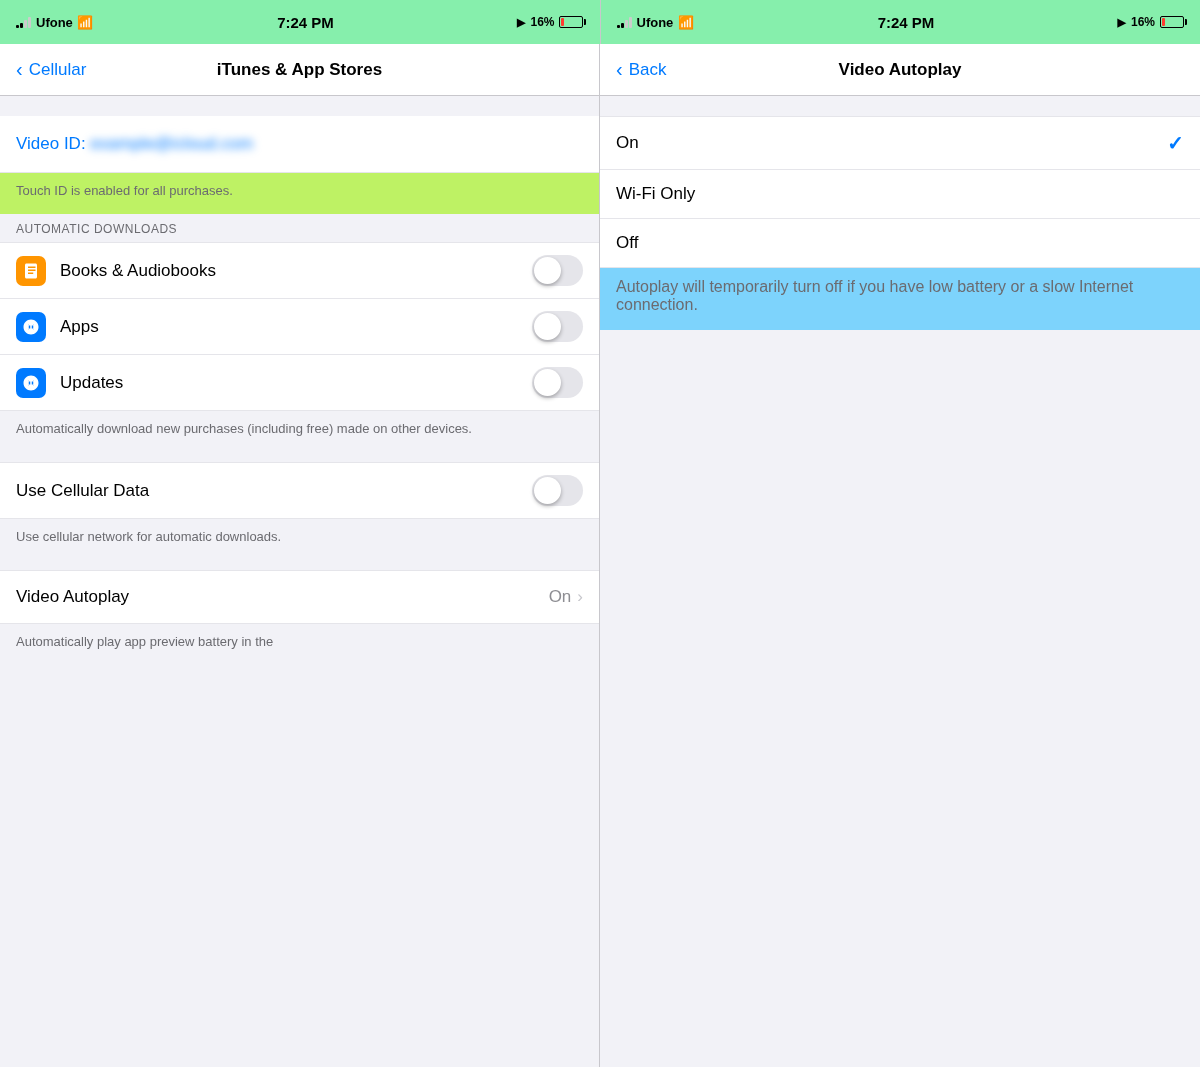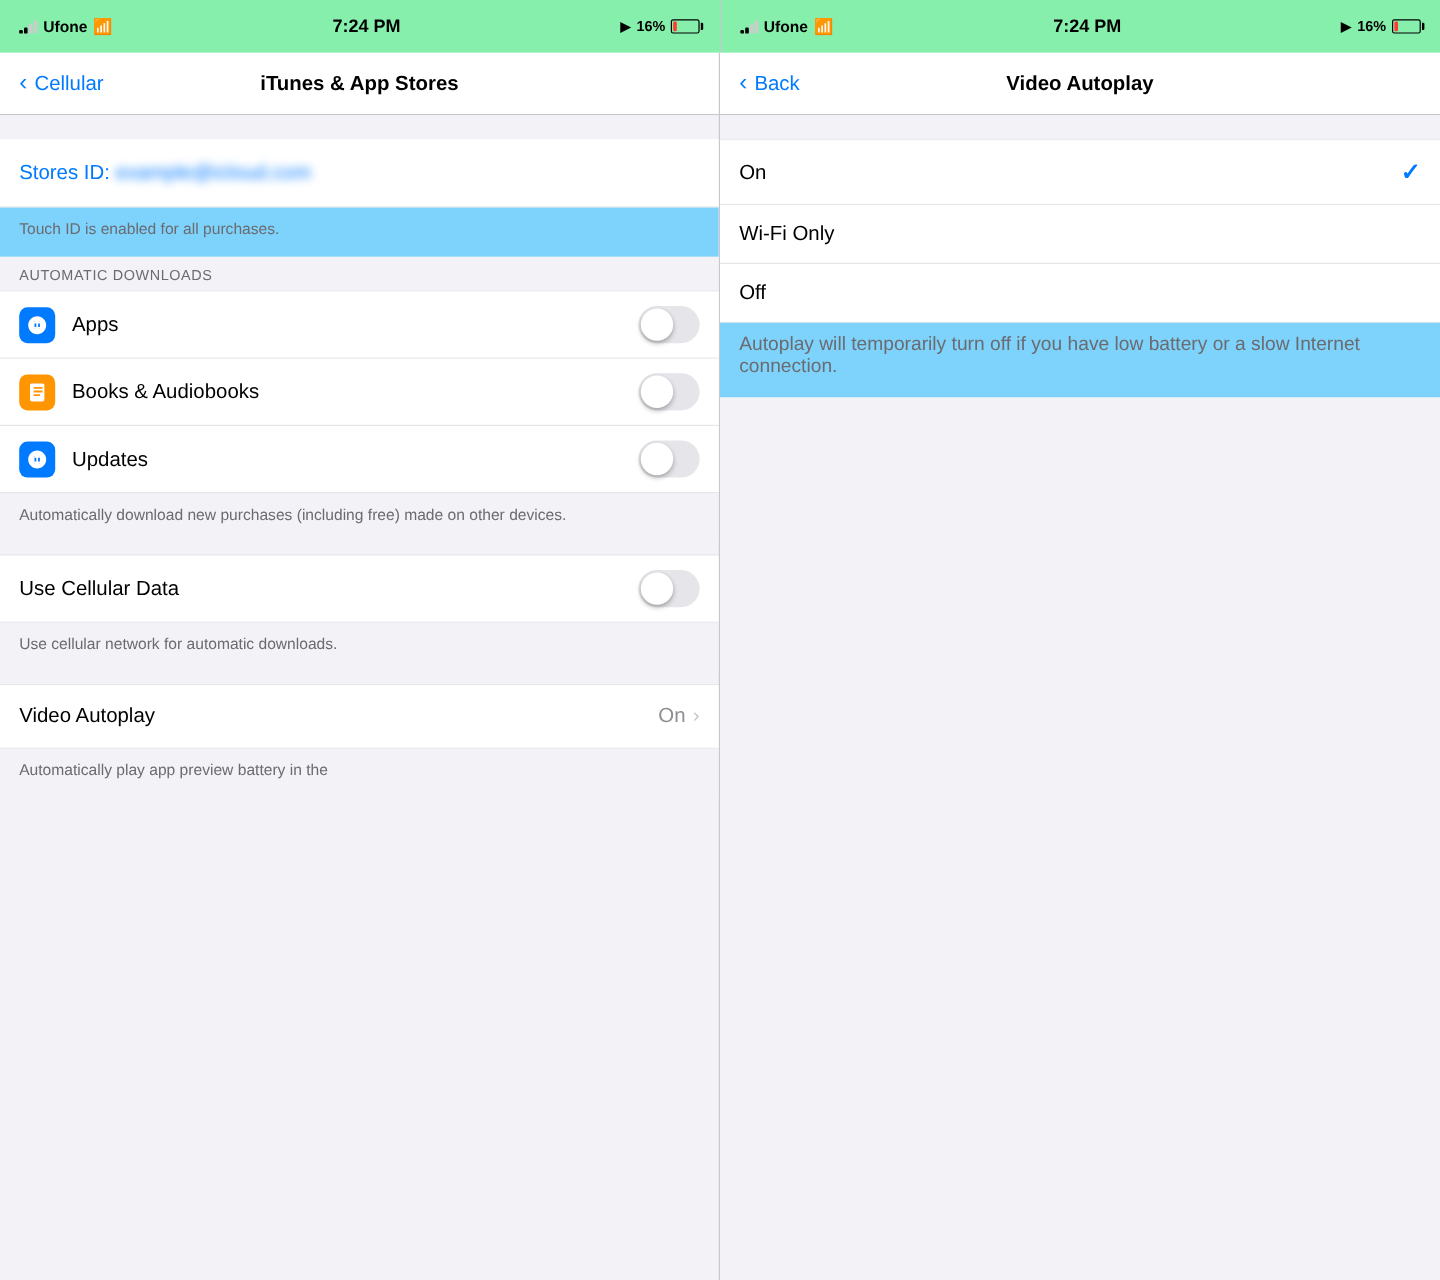--- a/index.html
+++ b/index.html
@@ -165,21 +165,21 @@
       font-size: 17px;
       color: #007aff;
     }
     .apple-id-blur {
       filter: blur(4px);
       display: inline;
     }
 
     
     .info-row {
-      background: #7dd3fc;
+      background: #bef264;
       padding: 10px 16px 16px;
       font-size: 13px;
       color: #6b6b70;
     }
 
     
     .section-header {
       padding: 8px 16px 6px;
       font-size: 12px;
       color: #6b6b70;
@@ -376,58 +376,58 @@
     <span class="nav-title">Video Autoplay</span>
   </div>
 </div>
 
 <div class="panels">
 
   <div class="left-panel">
 
     <div class="apple-id-row">
       <span class="apple-id-text">
-        <span>Stores ID: </span><span class="apple-id-blur">example@icloud.com</span>
+        <span>Video ID: </span><span class="apple-id-blur">example@icloud.com</span>
       </span>
     </div>
 
     <div class="info-row">
       <span>Touch ID is enabled for all purchases.</span>
     </div>
 
     <div class="section-header">AUTOMATIC DOWNLOADS</div>
 
     <div class="settings-list">
+
+      <div class="settings-row">
+        <div class="app-icon orange">
+          <svg viewBox="0 0 24 24" xmlns="http://www.w3.org/2000/svg">
+            <path d="M18 2H6c-1.1 0-2 .9-2 2v16c0 1.1.9 2 2 2h12c1.1 0 2-.9 2-2V4c0-1.1-.9-2-2-2zm-3 14H8v-2h7v2zm3-4H8v-2h10v2zm0-4H8V6h10v2z" fill="white"></path>
+          </svg>
+        </div>
+        <span class="row-label">Books &amp; Audiobooks</span>
+        <div class="toggle">
+          <div class="toggle-knob"></div>
+        </div>
+      </div>
 
       <div class="settings-row">
         <div class="app-icon blue">
           <svg viewBox="0 0 24 24" xmlns="http://www.w3.org/2000/svg">
             <path d="M12 2C6.48 2 2 6.48 2 12s4.48 10 10 10 10-4.48 10-10S17.52 2 12 2zm-1 14H9V8h2v8zm4 0h-2V8h2v8z"></path>
             <path d="M8 10l4-6 4 6H8zm0 4l4 6 4-6H8z" fill="white"></path>
           </svg>
         </div>
         <span class="row-label">Apps</span>
         <div class="toggle">
           <div class="toggle-knob"></div>
         </div>
       </div>
 
       <div class="settings-row">
-        <div class="app-icon orange">
-          <svg viewBox="0 0 24 24" xmlns="http://www.w3.org/2000/svg">
-            <path d="M18 2H6c-1.1 0-2 .9-2 2v16c0 1.1.9 2 2 2h12c1.1 0 2-.9 2-2V4c0-1.1-.9-2-2-2zm-3 14H8v-2h7v2zm3-4H8v-2h10v2zm0-4H8V6h10v2z" fill="white"></path>
-          </svg>
-        </div>
-        <span class="row-label">Books &amp; Audiobooks</span>
-        <div class="toggle">
-          <div class="toggle-knob"></div>
-        </div>
-      </div>
-
-      <div class="settings-row">
         <div class="app-icon blue">
           <svg viewBox="0 0 24 24" xmlns="http://www.w3.org/2000/svg">
             <path d="M12 2C6.48 2 2 6.48 2 12s4.48 10 10 10 10-4.48 10-10S17.52 2 12 2zm-1 14H9V8h2v8zm4 0h-2V8h2v8z" fill="white"></path>
             <path d="M8 10l4-6 4 6H8zm0 4l4 6 4-6H8z" fill="white"></path>
           </svg>
         </div>
         <span class="row-label">Updates</span>
         <div class="toggle">
           <div class="toggle-knob"></div>
         </div>

